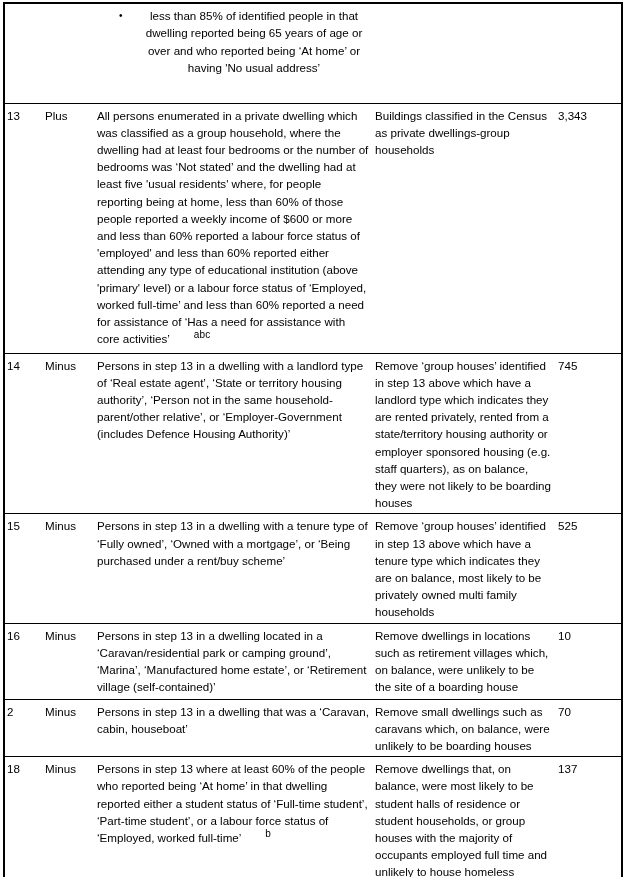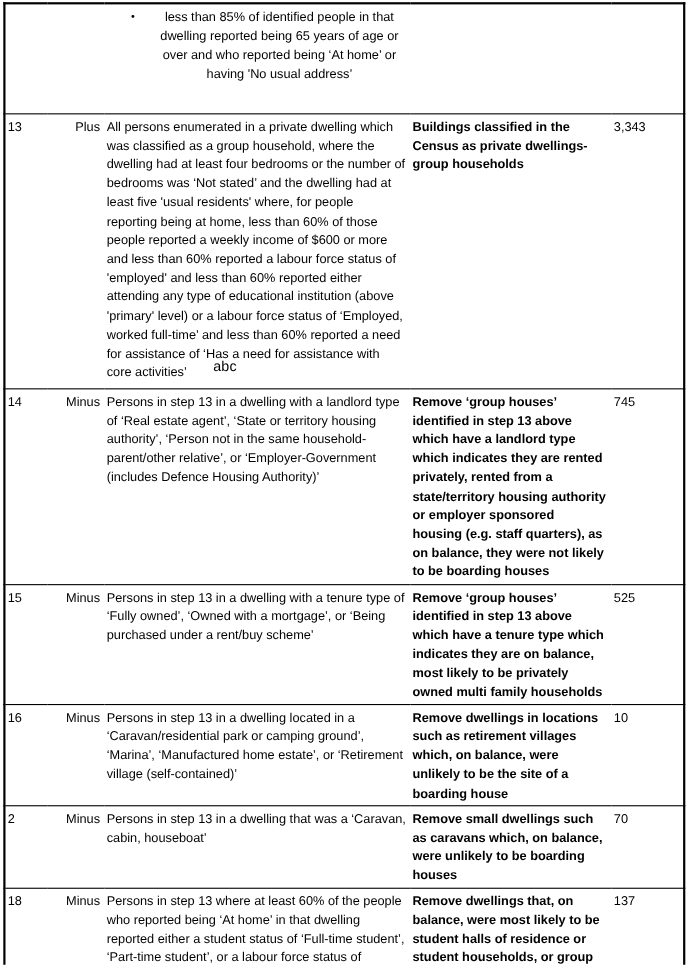--- a/index.html
+++ b/index.html
@@ -28,42 +28,42 @@
   }
   table.method-table td {
     vertical-align: top;
     padding: 3px 4px 2px 2px;
     line-height: 17.2px;
     overflow: hidden;
     word-wrap: break-word;
   }
   tr.data-row td { border-top: 1px solid #000000; }
   td.col-step { padding-left: 10px; }
-  td.col-op   { padding-left: 3px; text-align: right; }
+  td.col-op   { padding-left: 3px; }
   td.col-desc { padding-left: 2px; padding-right: 8px; }
-  td.col-expl { padding-left: 3px; padding-right: 6px; font-weight: bold; }
+  td.col-expl { padding-left: 3px; padding-right: 6px; }
   td.col-count{ padding-left: 3px; }
   .bullet-item {
     display: flex;
     margin-left: 22px;
     align-items: flex-start;
   }
   .bullet-glyph {
     width: 26px;
     flex: 0 0 26px;
     font-size: 10px;
     line-height: 17.2px;
   }
   .bullet-text {
     width: 218px;
     line-height: 17.4px;
     text-align: center;
   }
   sup.note {
-    font-size: 13px;
+    font-size: 10px;
     line-height: 0;
     vertical-align: super;
     letter-spacing: 0.2px;
     padding-left: 24px;
   }
 </style>
 </head>
 <body>
 
 <div class="page">

